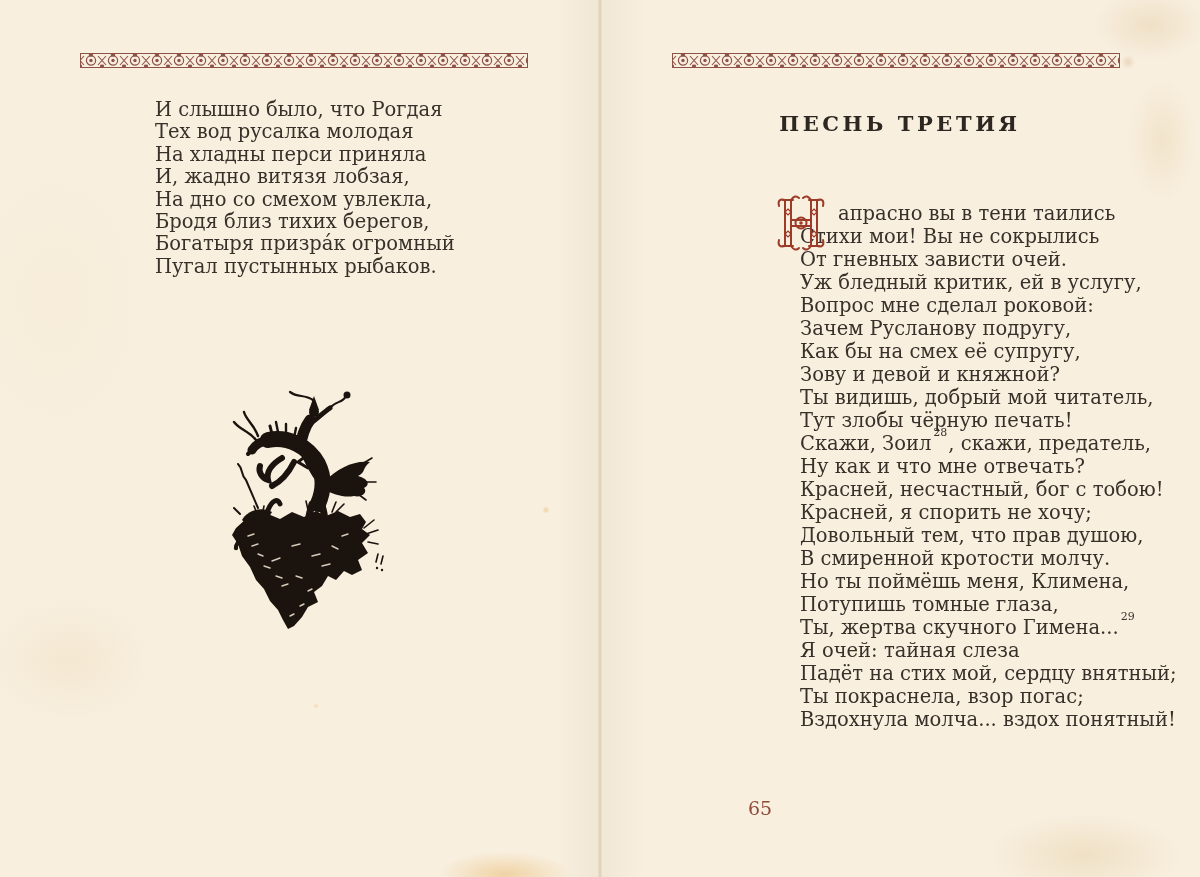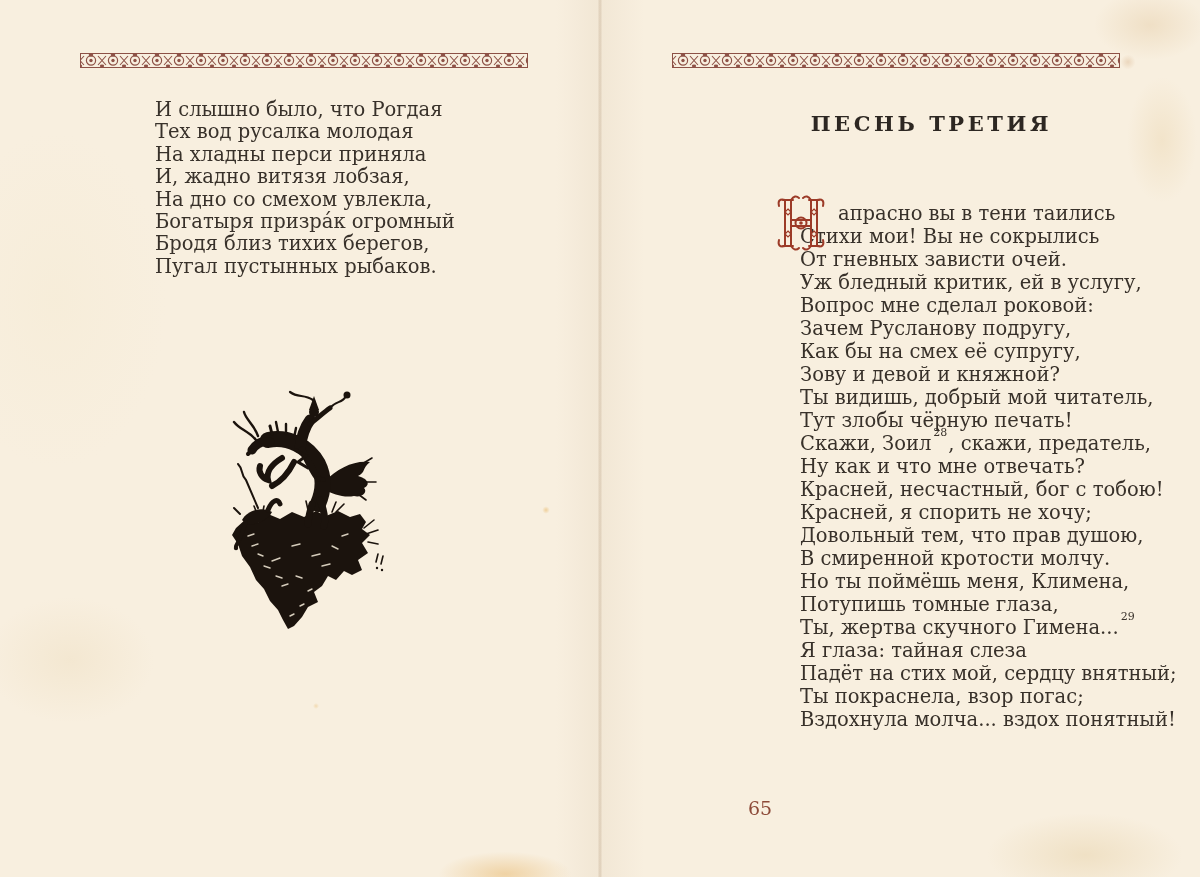--- a/index.html
+++ b/index.html
@@ -32,21 +32,21 @@
   .poem .line{white-space:pre;}
   #left-poem{left:155px;top:99px;font-size:19.5px;line-height:22.4px;}
   #right-poem{left:800px;top:202px;font-size:19.5px;line-height:23px;}
   #right-poem .line.indent{padding-left:38px;}
   sup.fn{
     font-size:11px;line-height:0;position:relative;top:-7px;
     margin-left:2px;margin-right:1px;letter-spacing:0;margin-top:20px;
   }
   .chapter-title{
     position:absolute;left:748px;top:111px;width:304px;
-    text-align:right;font-size:21px;font-weight:bold;
+    text-align:center;font-size:21px;font-weight:bold;
     letter-spacing:.17em;color:#2d2722;
   }
   .drop-cap{position:absolute;left:-25px;top:-8px;width:52px;height:58px;display:block;}
   .illustration{position:absolute;left:212px;top:386px;width:176px;height:246px;}
   .page-number{
     position:absolute;left:748px;top:797px;width:304px;
     text-align:left;font-size:19px;color:#8d4a38;
   }
   svg{display:block;}
 </style>
@@ -85,22 +85,22 @@
       <rect x="1" y="1" width="446" height="13" fill="url(#orn)"></rect>
     </svg>
   </div>
 
   <div class="poem" id="left-poem">
       <div class="line">И слышно было, что Рогдая</div>
       <div class="line">Тех вод русалка молодая</div>
       <div class="line">На хладны перси приняла</div>
       <div class="line">И, жадно витязя лобзая,</div>
       <div class="line">На дно со смехом увлекла,</div>
+      <div class="line">Бродя близ тихих берегов,</div>
       <div class="line">Богатыря призра́к огромный</div>
-      <div class="line">Бродя близ тихих берегов,</div>
       <div class="line">Пугал пустынных рыбаков.</div>
     </div>
 
   <div class="illustration" title="Woodcut vignette: an armored rider on a rearing horse atop a craggy cliff; a fallen warrior lies at the cliff edge">
     <svg width="176" height="246" viewBox="0 0 176 246">
       <g fill="#1b130d" stroke="#1b130d" stroke-linecap="round" fill-rule="nonzero">
 
         <path stroke="none" d="M24,142 L34,133 L46,137 L56,128 L68,133 L80,126 L92,131 L104,125 L114,130
           L126,125 L138,131 L148,128 L154,136 L150,143 L158,149 L150,157 L156,167 L146,174 L150,184
           L140,189 L132,185 L124,194 L116,190 L110,200 L102,206 L106,216 L96,221 L90,231 L82,240
@@ -196,21 +196,21 @@
       <div class="line">Тут злобы чёрную печать!</div>
       <div class="line"><span>Скажи, Зоил</span><sup class="fn">28</sup><span>, скажи, предатель,</span></div>
       <div class="line">Ну как и что мне отвечать?</div>
       <div class="line">Красней, несчастный, бог с тобою!</div>
       <div class="line">Красней, я спорить не хочу;</div>
       <div class="line">Довольный тем, что прав душою,</div>
       <div class="line">В смиренной кротости молчу.</div>
       <div class="line">Но ты поймёшь меня, Климена,</div>
       <div class="line">Потупишь томные глаза,</div>
       <div class="line"><span>Ты, жертва скучного Гимена...</span><sup class="fn">29</sup></div>
-      <div class="line">Я глаза: тайная слеза</div>
+      <div class="line">Я очей: тайная слеза</div>
       <div class="line">Падёт на стих мой, сердцу внятный;</div>
       <div class="line">Ты покраснела, взор погас;</div>
       <div class="line">Вздохнула молча... вздох понятный!</div>
     </div>
 
   <div class="page-number">65</div>
 
 </div>
 
 </body></html>

